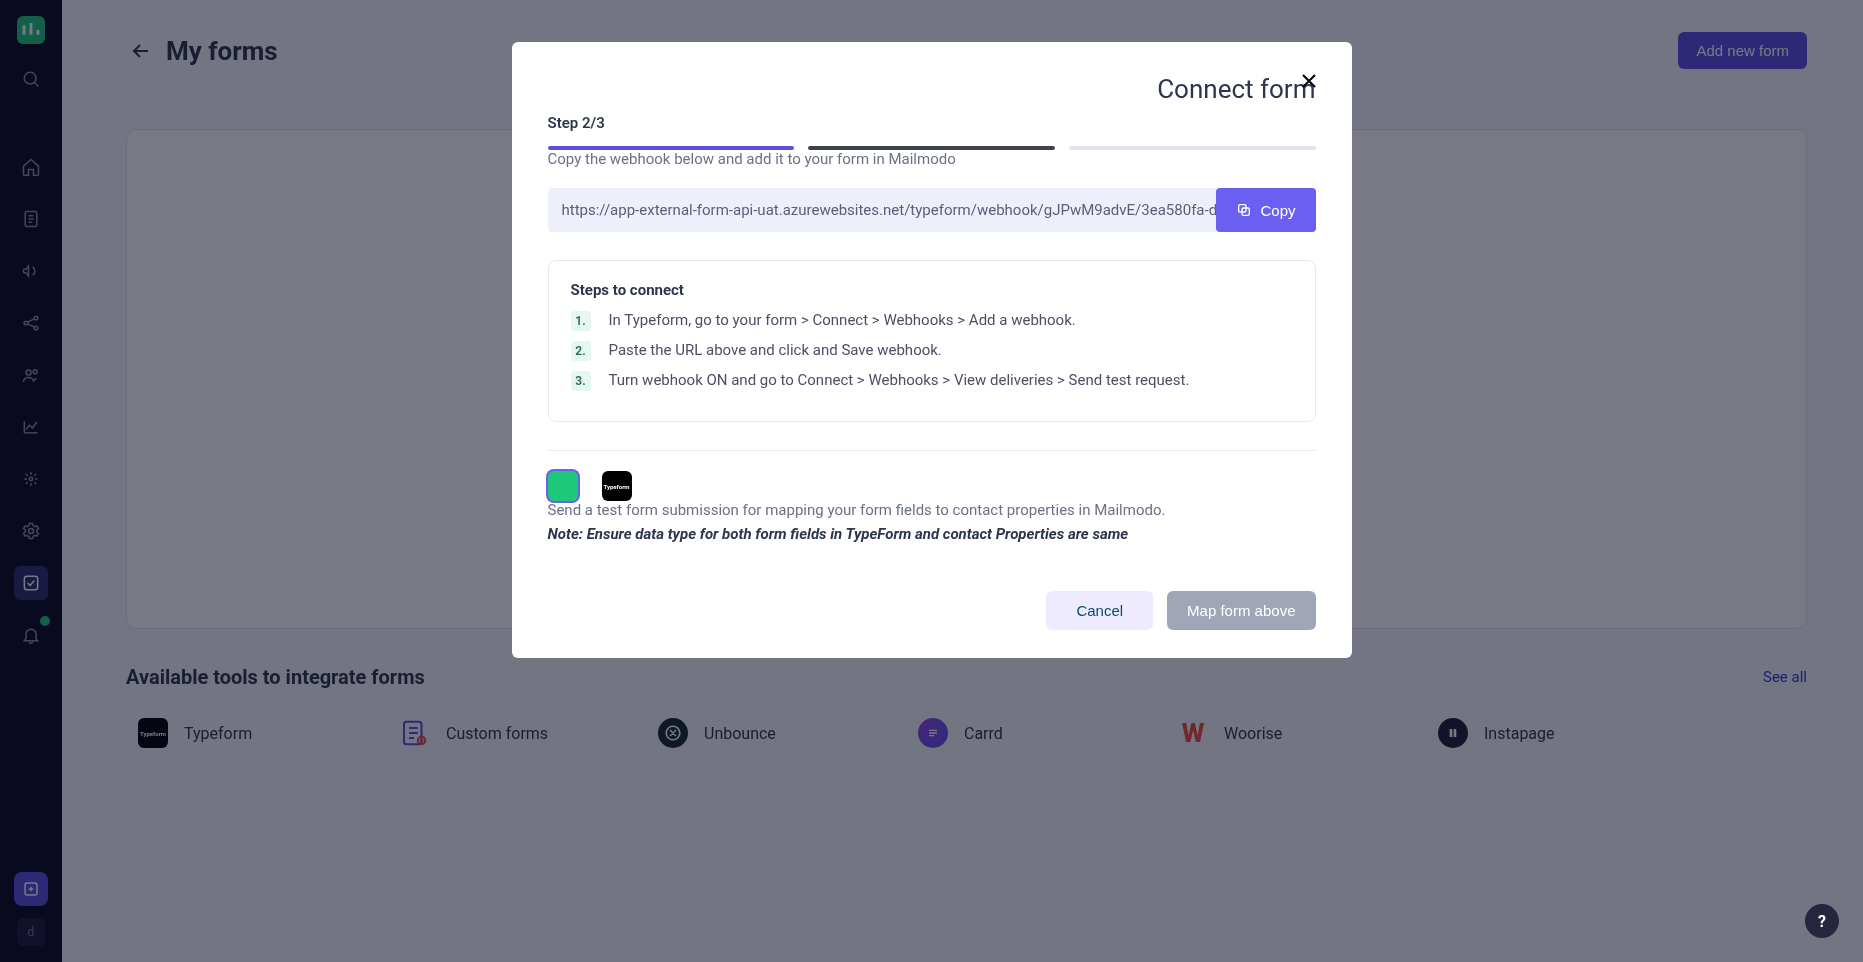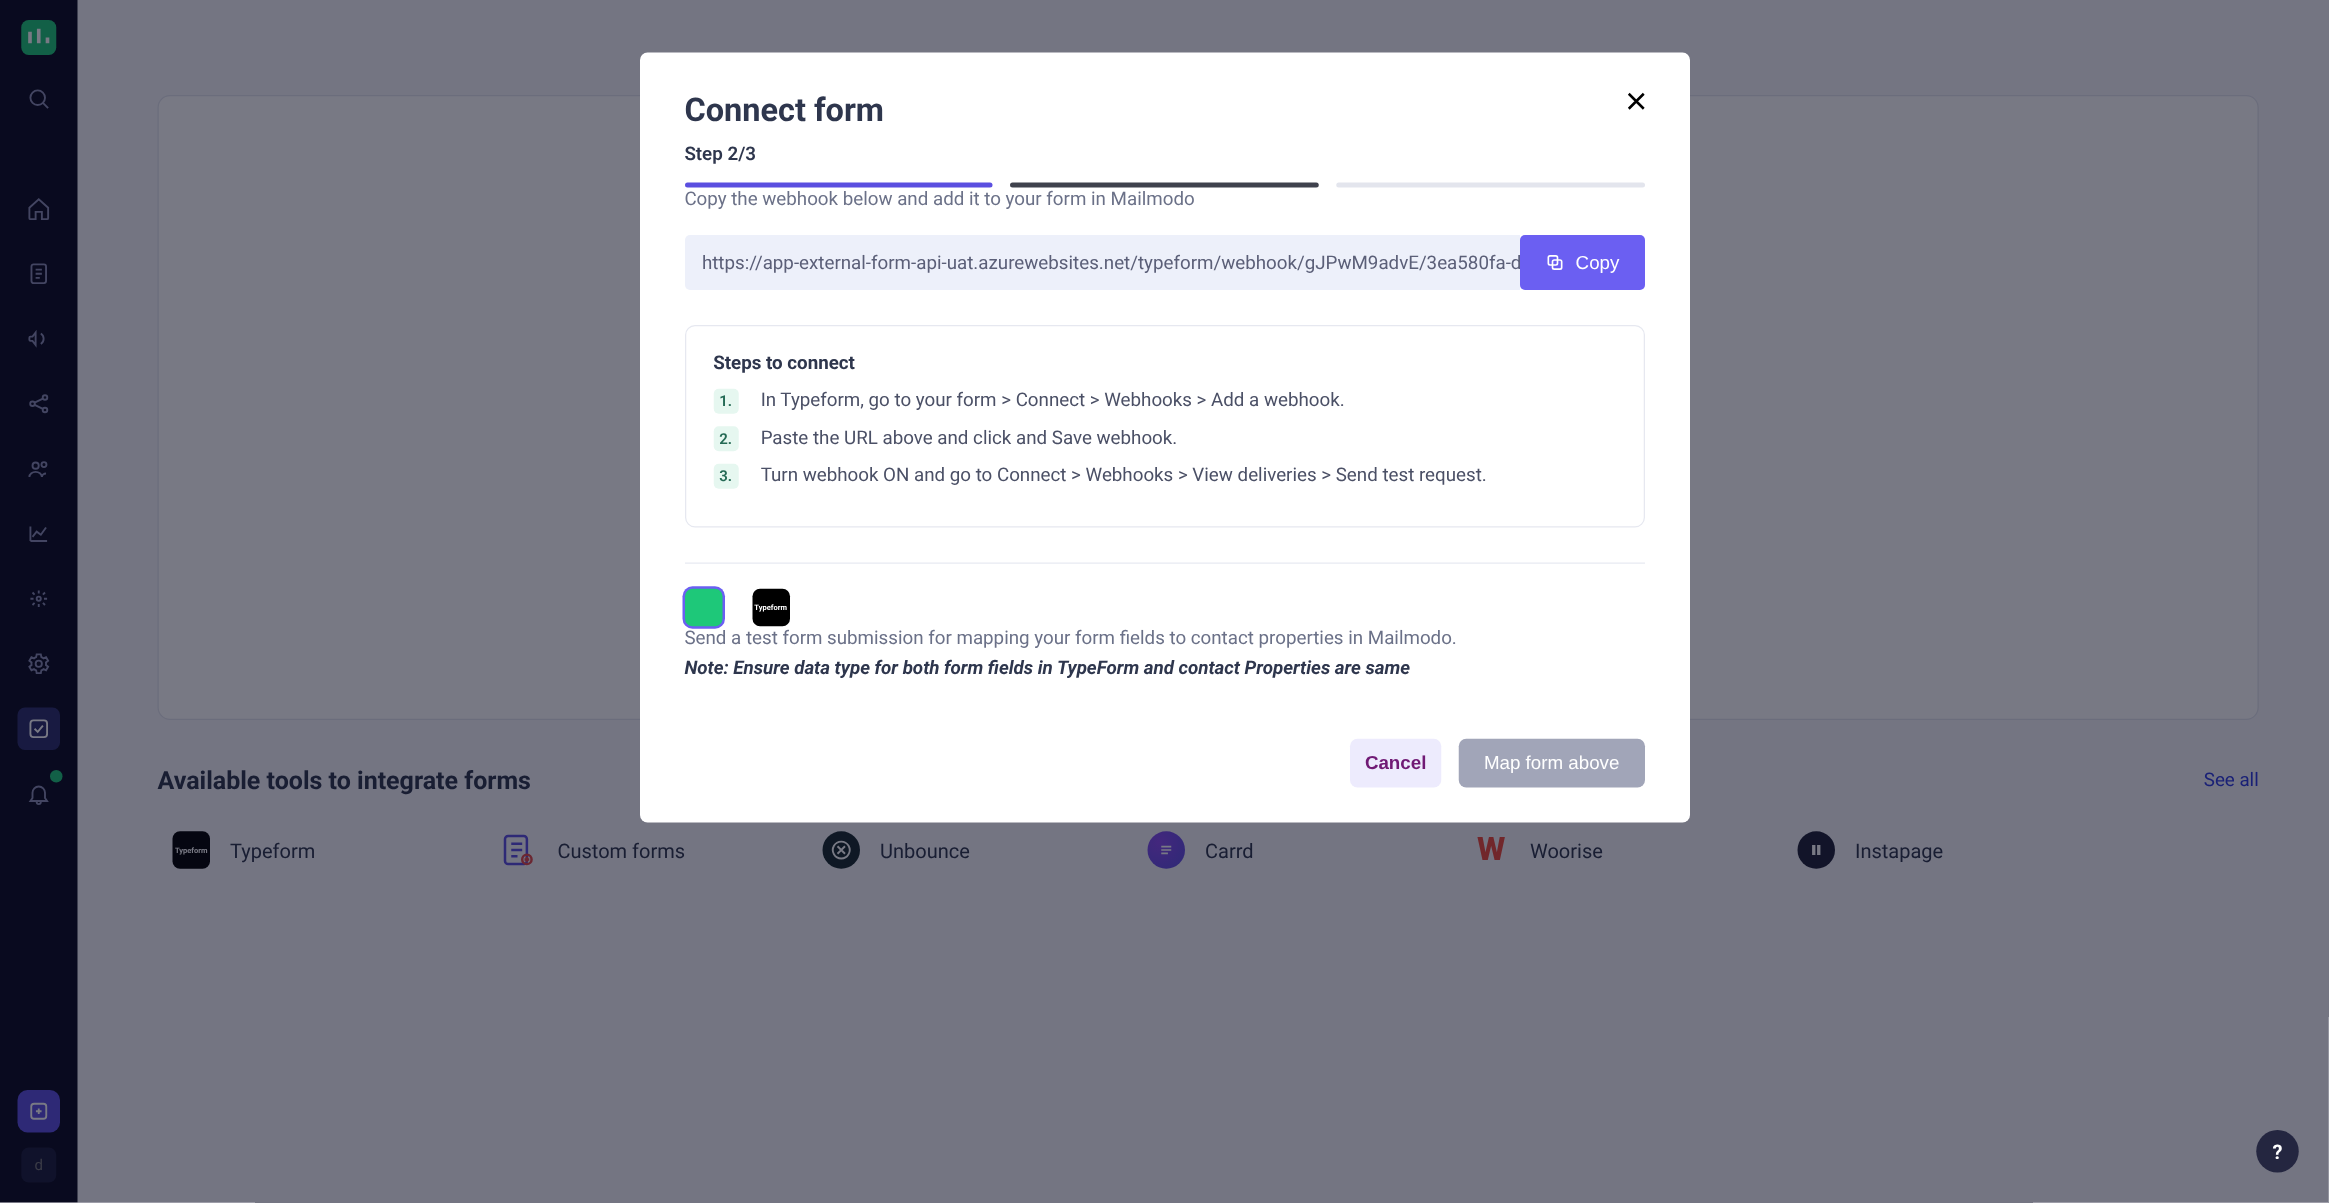--- a/index.html
+++ b/index.html
@@ -109,21 +109,21 @@
     display:flex;align-items:flex-start;justify-content:center;
     padding-top:42px;
   }
   .modal{
     width:840px;
     background:#fff;
     border-radius:6px;
     padding:32px 36px 28px 36px;
     position:relative;
   }
-  .modal-title{font-size:26px;font-weight:700;margin:0 0 4px 0;color:#2E364D;}
+  .modal-title{font-size:26px;font-weight:400;margin:0 0 4px 0;color:#2E364D;text-align:right;}
   .close-x{position:absolute;top:24px;right:28px;width:30px;height:30px;display:flex;align-items:center;justify-content:center;color:#000;cursor:pointer;}
   .close-x svg{width:24px;height:24px;stroke:currentColor;stroke-width:2;fill:none;}
   .step-label{font-size:15px;font-weight:600;margin-top:10px;color:#2E364D;}
 
   .progress{display:flex;gap:14px;margin-top:14px;}
   .progress .seg{height:4px;flex:1;border-radius:2px;}
   .seg.done{background:#5B4FE0;}
   .seg.current{background:#3F424D;}
   .seg.pending{background:#E3E5ED;}
 
@@ -163,22 +163,22 @@
   .mini-typeform{background:#000;color:#fff;display:flex;align-items:center;justify-content:center;font-size:6px;font-weight:700;}
 
   .listen-title{font-size:19px;font-weight:700;margin:16px 0 6px 0;color:#2E364D;display:flex;align-items:center;gap:8px;}
   .spinner{display:inline-block;width:14px;height:14px;border:2px solid #C5C8DA;border-top-color:#5B4FE0;border-radius:50%;animation:spin 1s linear infinite;}
   @keyframes spin{to{transform:rotate(360deg);}}
   .listen-sub{font-size:15px;color:#6B7188;margin:0 0 6px 0;}
   .listen-note{font-size:15px;font-weight:700;color:#2E364D;font-style:italic;}
 
   .modal-footer{display:flex;justify-content:flex-end;gap:14px;margin-top:48px;}
   .cancel-btn{
-    background:#EDEBFD;color:#701a75;border:none;border-radius:6px;
-    padding:11px 12px;font-size:15px;font-weight:700;cursor:pointer;
+    background:#EDEBFD;color:#0c4a6e;border:none;border-radius:6px;
+    padding:11px 30px;font-size:15px;font-weight:400;cursor:pointer;
   }
   .map-btn{
     background:#A1A5B8;color:#fff;border:none;border-radius:6px;
     padding:11px 20px;font-size:15px;font-weight:500;cursor:not-allowed;
   }
 </style>
 </head>
 <body>
 
 <div class="sidebar">
@@ -268,20 +268,30 @@
           <path d="M9 12h6M12 9v6"></path>
         </svg>
     </div>
     <div class="avatar">
       <span>d</span>
     </div>
   </div>
 </div>
 
 <div class="page">
+  <div class="page-header">
+    <div class="back-arrow">
+      <svg viewBox="0 0 24 24">
+          <path d="M19 12H5"></path>
+          <path d="M11 18l-6-6 6-6"></path>
+        </svg>
+    </div>
+    <h1 class="page-title">My forms</h1>
+    <button class="add-form-btn">Add new form</button>
+  </div>
 
   <div class="panel"></div>
 
   <div class="tools-section">
     <div class="tools-header">
       <h2>Available tools to integrate forms</h2>
       <a class="see-all">See all</a>
     </div>
     <div class="tool-row">
       <div class="tool-item">

